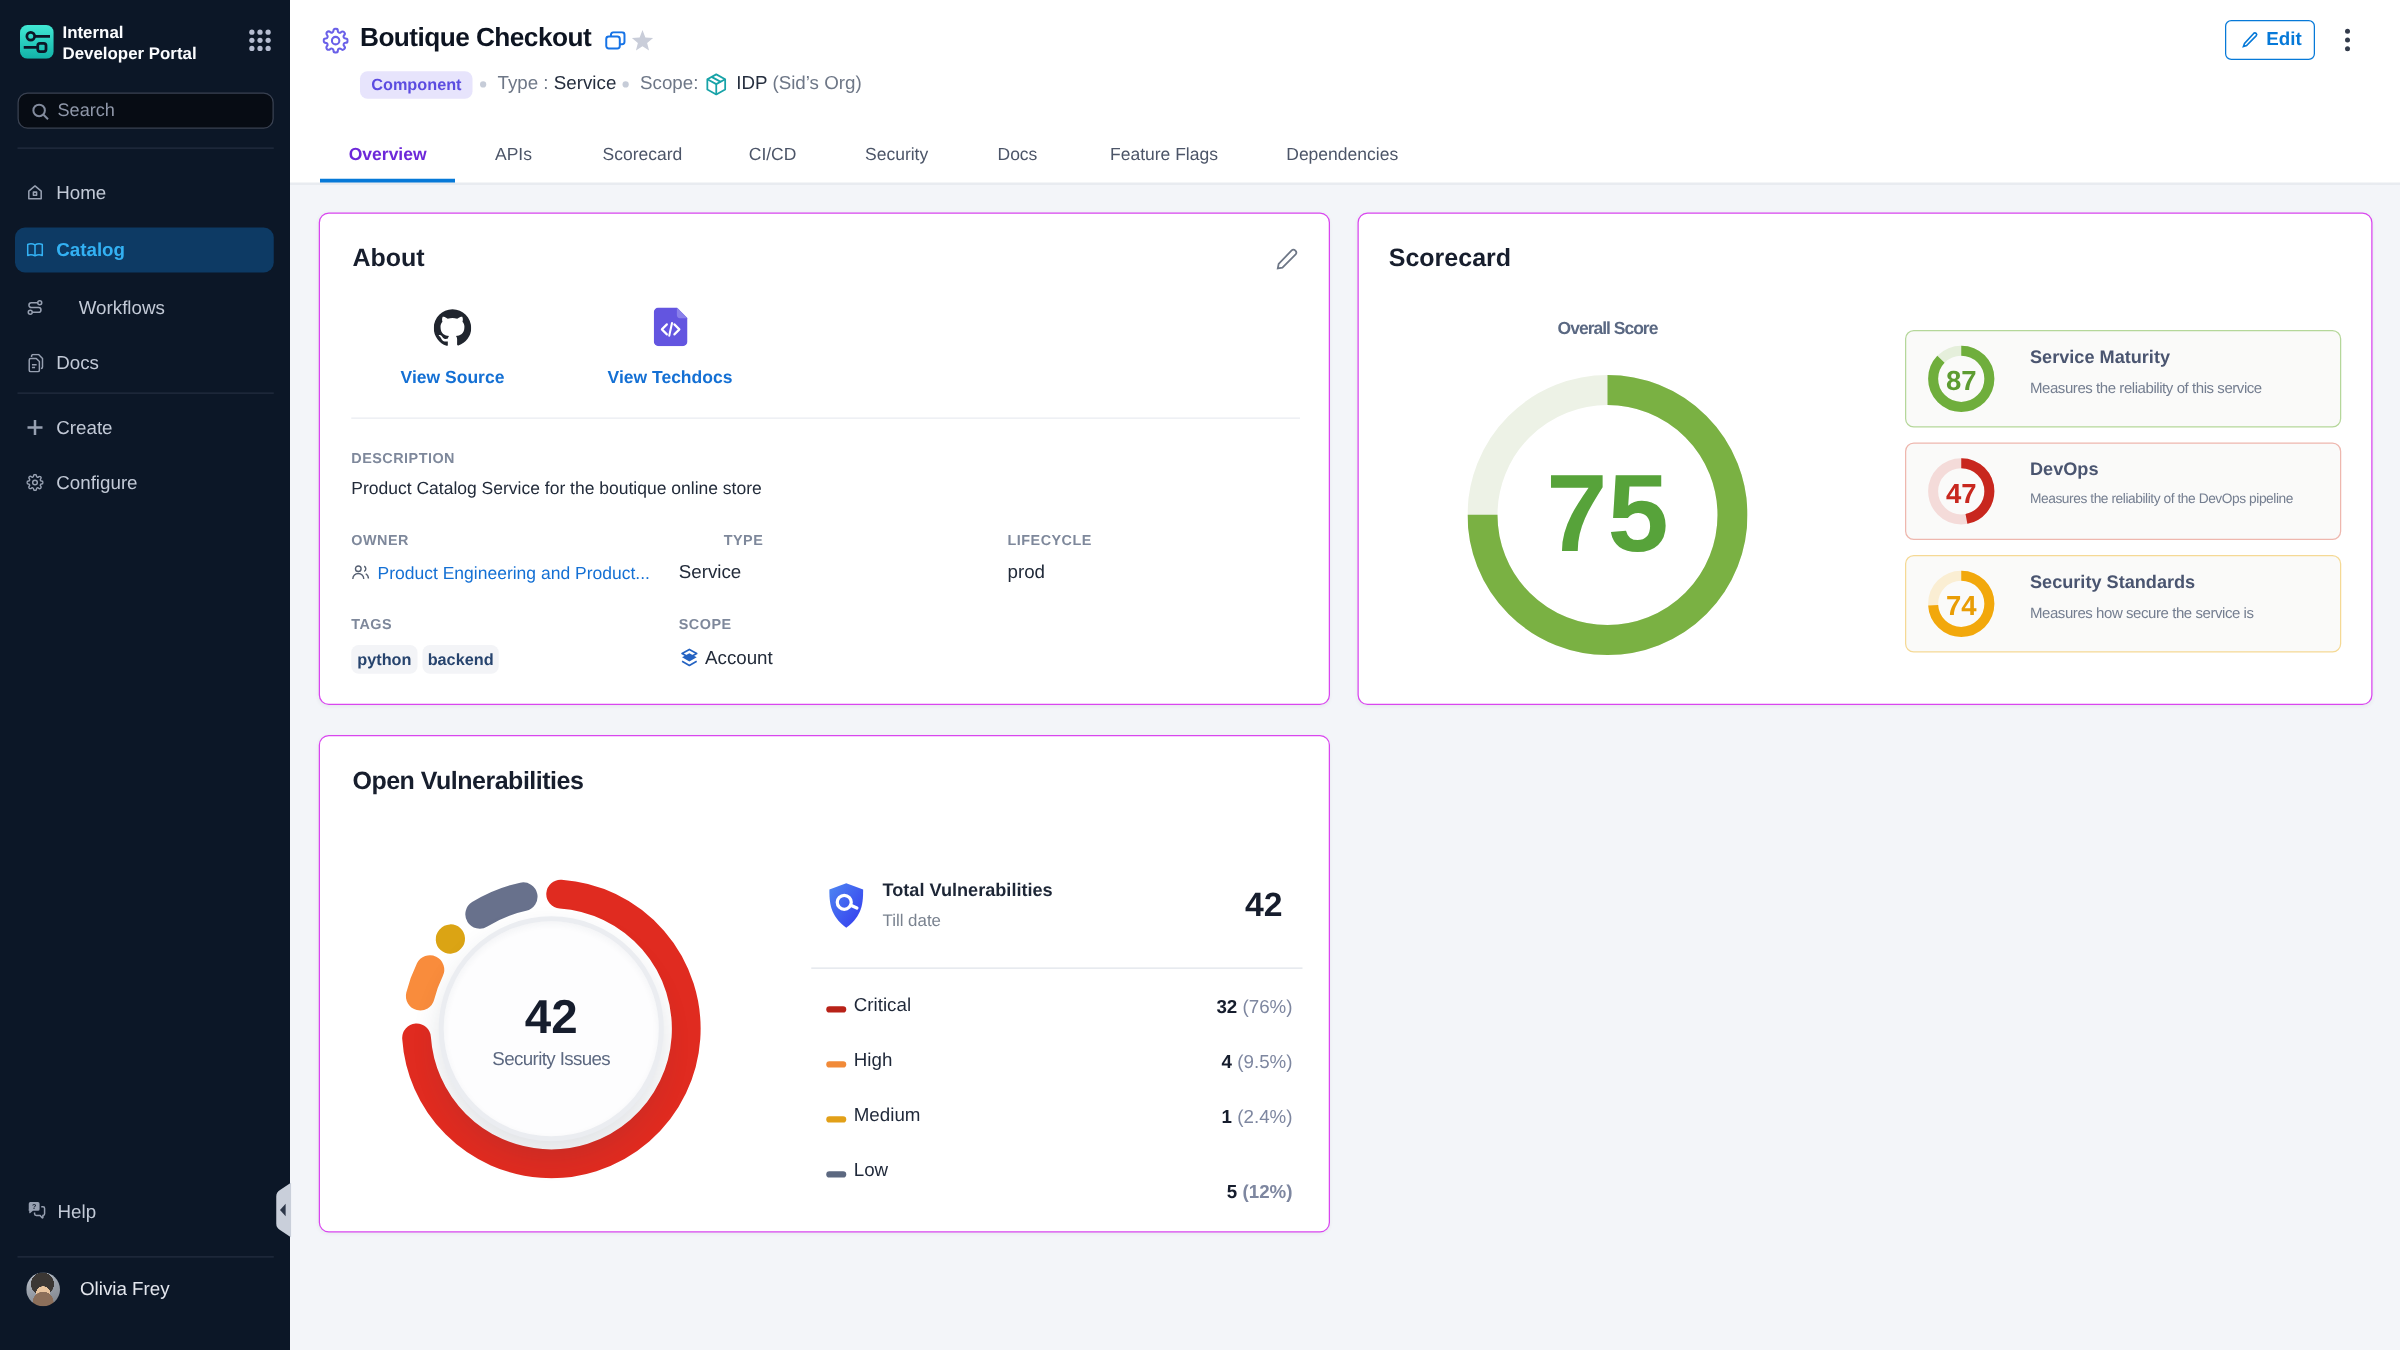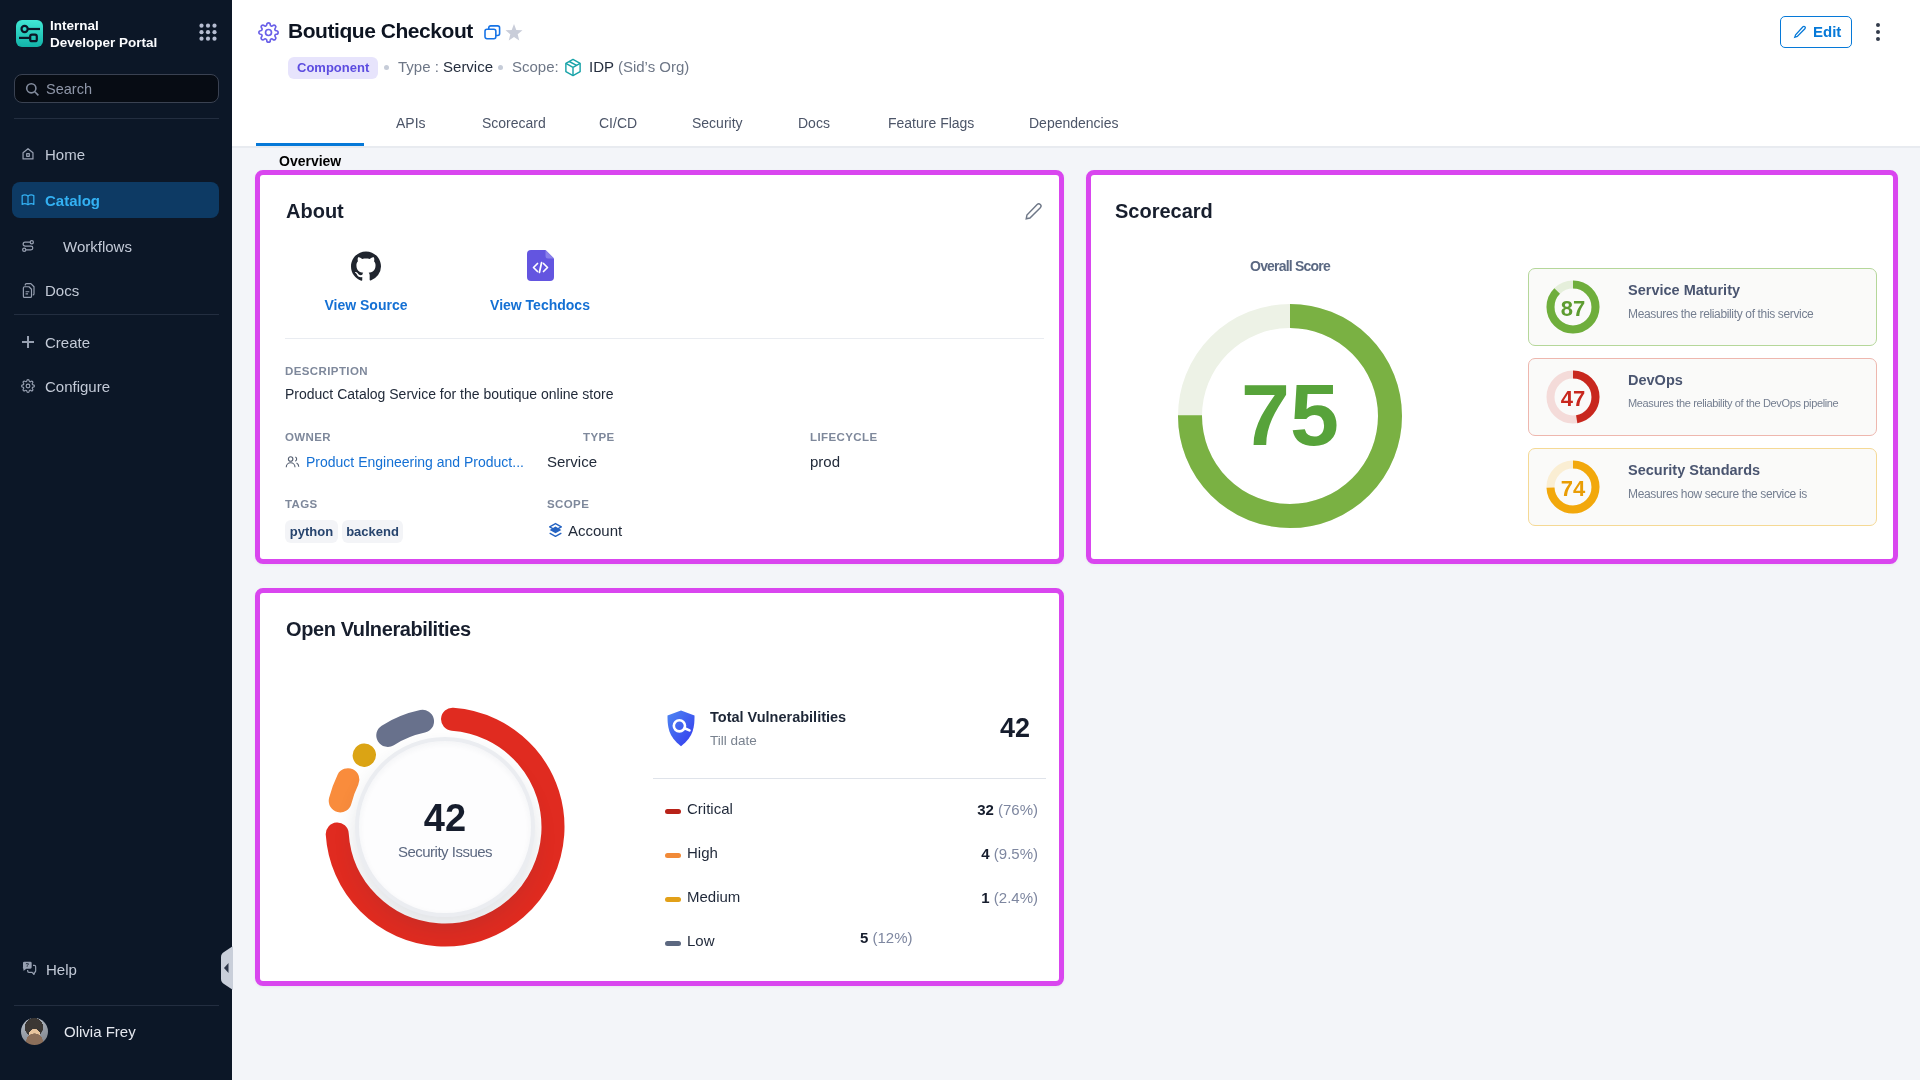--- a/index.html
+++ b/index.html
@@ -9,21 +9,21 @@
   #page { position:relative; width:1920px; height:837px; }
   
   #side { position:absolute; left:0; top:0; width:232px; height:1080px; background:#0c1727; }
   .nav-lbl { font-size:15px; color:#c3cad7; }
   .sdiv { position:absolute; left:14px; width:205px; height:1px; background:#232e40; }
   
   #main-head { position:absolute; left:232px; top:0; width:1688px; height:147px; background:#ffffff; }
   #tab-border { position:absolute; left:232px; top:146px; width:1688px; height:2px; background:#e8ebf0; }
   .tab { position:absolute; top:115px; font-size:14px; color:#4c5568; }
   
-  .card { position:absolute; background:#fff; border:5px solid #d946ef; border-radius:8px;
+  .card { position:absolute; background:#fff; border:1px solid #d946ef; border-radius:8px;
           box-shadow:0 1px 3px rgba(25,35,55,.05); }
   .card-h { position:absolute; font-size:20px; font-weight:700; color:#171e2d; }
   .lbl { position:absolute; font-size:11.5px; font-weight:700; color:#7e889b; letter-spacing:.4px; }
   .blue { color:#1470d4; }
   .val16 { position:absolute; font-size:15px; color:#222b3a; }
   .chip { position:absolute; height:23px; line-height:23px; background:#f3f4f7; text-align:center;
           border-radius:6px; font-size:13px; font-weight:700; color:#27446e; }
 </style>
 </head>
 <body>
@@ -161,21 +161,21 @@
 
     <div class="abs" style="left:1548px; top:16px; width:72px; height:32px; border:1.5px solid #0679d8; border-radius:5px;">
       <svg class="abs" style="left:12px; top:8px;" width="14" height="14" viewBox="0 0 24 24" fill="none" stroke="#0679d8" stroke-width="2.2">
         <path d="M17 3 a2.4 2.4 0 0 1 3.4 3.4 L7.3 19.5 L3 21 L4.5 16.7 Z"></path>
       </svg>
       <div class="abs" style="left:32px; top:6px; font-size:15px; font-weight:700; color:#0679d8;">Edit</div>
     </div>
 
     <div class="abs" style="left:1644px; top:23px; width:4px; height:4px; border-radius:50%; background:#333b4b; box-shadow:0 7px 0 #333b4b, 0 14px 0 #333b4b;"></div>
 
-    <div class="tab" style="left:47px; color:#000000; font-weight:700;margin-top:38px;">Overview</div>
+    <div class="tab" style="left:47px; color:#6d28d9; font-weight:700;">Overview</div>
     <div class="tab" style="left:164px;">APIs</div>
     <div class="tab" style="left:250px;">Scorecard</div>
     <div class="tab" style="left:367px;">CI/CD</div>
     <div class="tab" style="left:460px;">Security</div>
     <div class="tab" style="left:566px;">Docs</div>
     <div class="tab" style="left:656px;">Feature Flags</div>
     <div class="tab" style="left:797px;">Dependencies</div>
     <div class="abs" style="left:24px; top:143px; width:108px; height:3.5px; background:#0679d8;"></div>
   </div>
   <div id="tab-border"></div>
@@ -301,15 +301,15 @@
     <div class="abs" style="left:427px; top:207px; font-size:15px; color:#1f2839;">Critical</div>
     <div class="abs" style="left:600px; top:208px; width:178px; text-align:right; font-size:15px; color:#7e87a0;"><b style="color:#161d2d;">32</b> (76%)</div>
     <div class="abs" style="left:405px; top:259.5px; width:16px; height:5px; border-radius:2.5px; background:#f18a38;"></div>
     <div class="abs" style="left:427px; top:251px; font-size:15px; color:#1f2839;">High</div>
     <div class="abs" style="left:600px; top:252px; width:178px; text-align:right; font-size:15px; color:#7e87a0;"><b style="color:#161d2d;">4</b> (9.5%)</div>
     <div class="abs" style="left:405px; top:303.5px; width:16px; height:5px; border-radius:2.5px; background:#e2a018;"></div>
     <div class="abs" style="left:427px; top:295px; font-size:15px; color:#1f2839;">Medium</div>
     <div class="abs" style="left:600px; top:296px; width:178px; text-align:right; font-size:15px; color:#7e87a0;"><b style="color:#161d2d;">1</b> (2.4%)</div>
     <div class="abs" style="left:405px; top:347.5px; width:16px; height:5px; border-radius:2.5px; background:#5c6880;"></div>
     <div class="abs" style="left:427px; top:339px; font-size:15px; color:#1f2839;">Low</div>
-    <div class="abs" style="left:600px; top:336px; width:178px; font-size:15px; color:#7e87a0;"><b style="color:#161d2d;">5</b> (12%)</div>
+    <div class="abs" style="left:600px; top:356px; width:178px; text-align:right; font-size:15px; color:#7e87a0;font-weight:bold;"><b style="color:#161d2d;">5</b> (12%)</div>
   </div>
 </div>
 
 </body></html>

